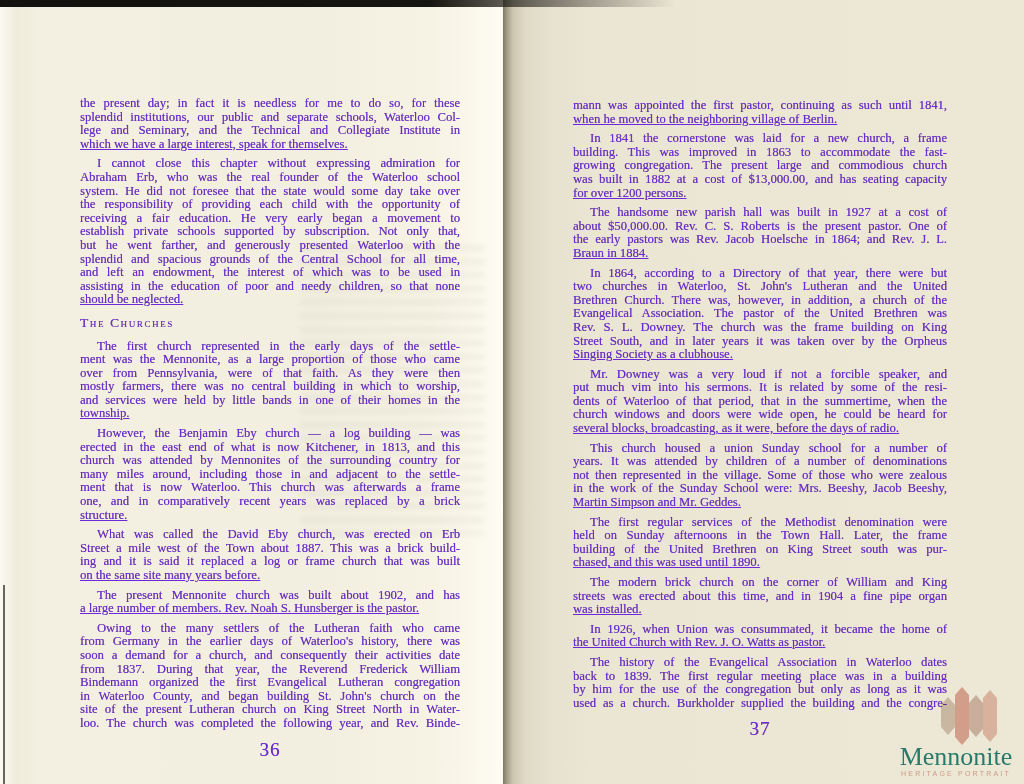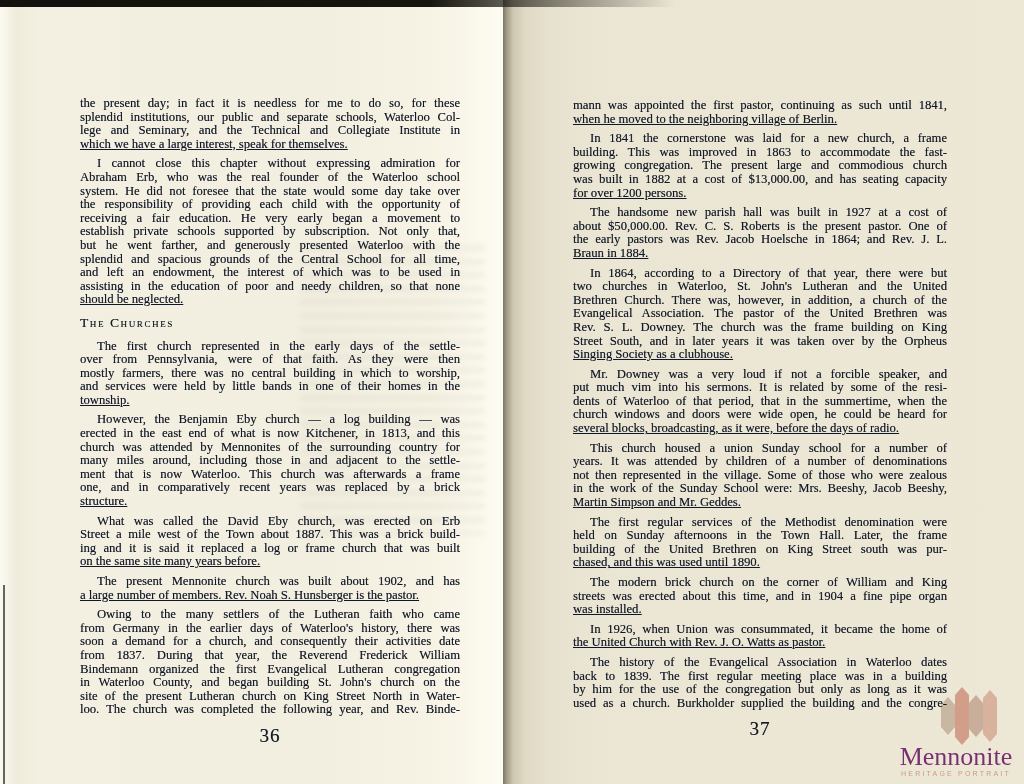--- a/index.html
+++ b/index.html
@@ -30,42 +30,42 @@
     background:#35352e;opacity:.75;
   }
   .ghosting{
     position:absolute;left:300px;top:245px;width:185px;height:290px;
     background:repeating-linear-gradient(180deg,
       rgba(108,124,104,.14) 0 6px, rgba(108,124,104,0) 6px 13.6px);
     filter:blur(2.5px);opacity:.5;pointer-events:none;
   }
   
   .text-col{
-    position:absolute;color:#0f172a;font-size:12.6px;line-height:13.6px;
+    position:absolute;color:#6d28d9;font-size:12.6px;line-height:13.6px;
     text-shadow:0.2px 0 0 rgba(45,43,38,.55);
   }
   .text-col.left{left:80px;top:97px;width:380px;}
   .text-col.right{left:573px;top:99px;width:374px;}
   .para{margin:0 0 6px 0;}
   .line{text-align:justify;text-align-last:justify;white-space:normal;}
   .line.last{text-align-last:auto;text-decoration:underline;}
   .para.indent .line:first-child{text-indent:17px;}
   .heading{
     font-variant:small-caps;letter-spacing:1.6px;
     font-size:13.5px;margin:9px 0 10px 0;
   }
   .page-number{margin-top:12px;text-align:center;font-size:19px;letter-spacing:1px;}
   
   .watermark{position:absolute;left:0;top:0;width:1024px;height:784px;
     pointer-events:none;mix-blend-mode:multiply;}
   .wm-logo{position:absolute;left:941px;top:685px;width:56px;height:62px;opacity:.8;}
   .wm-word{
     position:absolute;left:888px;top:742px;width:136px;text-align:center;
     font-family:"Liberation Serif","DejaVu Serif",serif;
-    font-size:26px;color:#701a75;opacity:.88;
+    font-size:26px;color:#0f766e;opacity:.88;
   }
   .wm-sub{
     position:absolute;left:888px;top:770px;width:136px;text-align:center;
     font-family:"Liberation Sans","DejaVu Sans",sans-serif;
     font-size:7px;letter-spacing:2.2px;color:#d9a193;opacity:.9;
   }
 </style>
 </head>
 <body>
 
@@ -94,20 +94,21 @@
           <div class="line">establish private schools supported by subscription.  Not only that,</div>
           <div class="line">but he went farther, and generously presented Waterloo with the</div>
           <div class="line">splendid and spacious grounds of the Central School for all time,</div>
           <div class="line">and left an endowment, the interest of which was to be used in</div>
           <div class="line">assisting in the education of poor and needy children, so that none</div>
           <div class="line last">should be neglected.</div>
         </div>
         <div class="heading">The Churches</div>
         <div class="para indent">
           <div class="line">The first church represented in the early days of the settle-</div>
+          <div class="line">ment was the Mennonite, as a large proportion of those who came</div>
           <div class="line">over from Pennsylvania, were of that faith.  As they were then</div>
           <div class="line">mostly farmers, there was no central building in which to worship,</div>
           <div class="line">and services were held by little bands in one of their homes in the</div>
           <div class="line last">township.</div>
         </div>
         <div class="para indent">
           <div class="line">However, the Benjamin Eby church — a log building — was</div>
           <div class="line">erected in the east end of what is now Kitchener, in 1813, and this</div>
           <div class="line">church was attended by Mennonites of the surrounding country for</div>
           <div class="line">many miles around, including those in and adjacent to the settle-</div>

